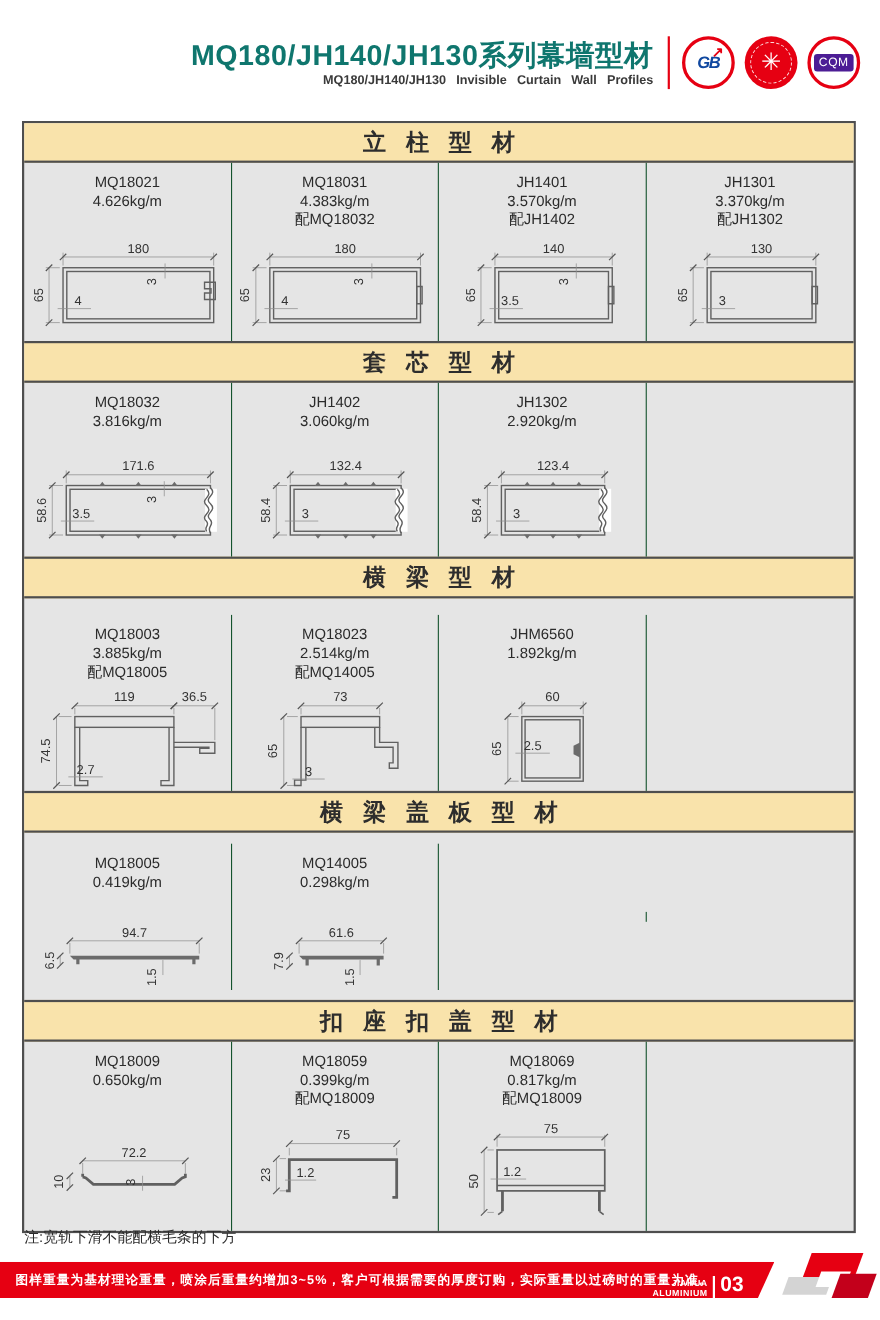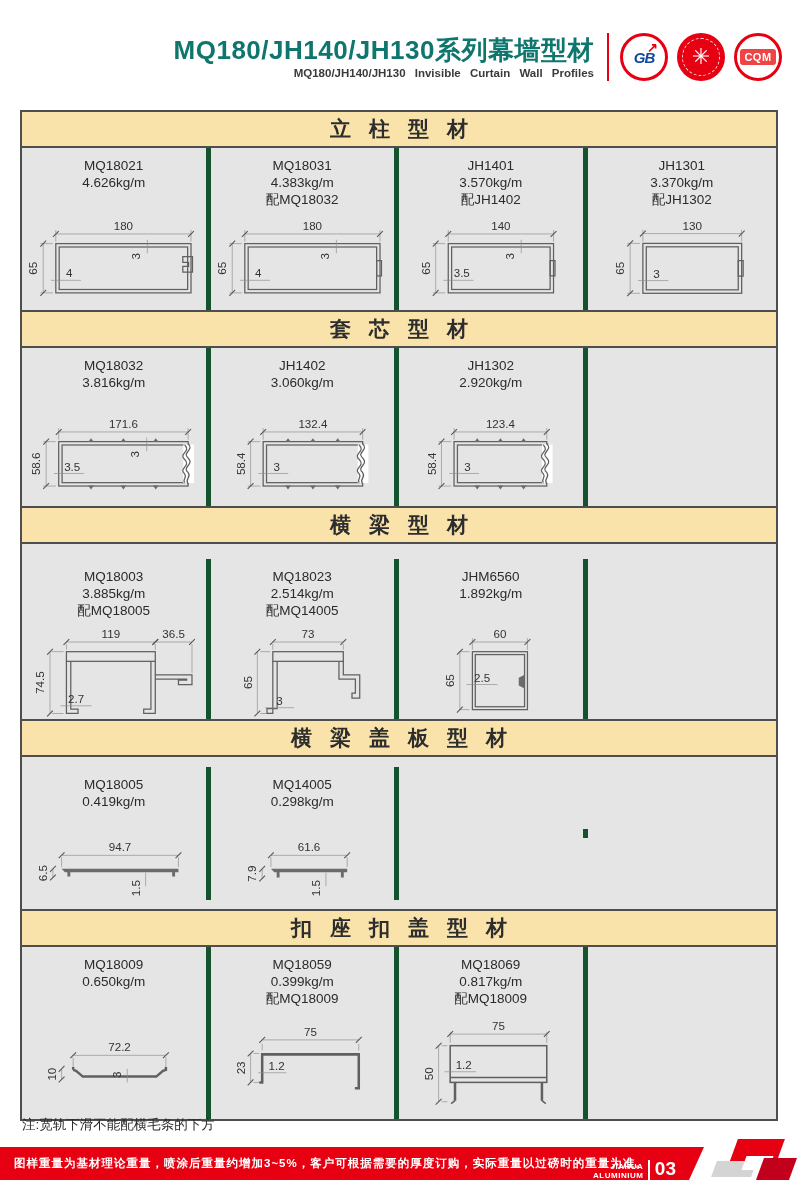--- a/index.html
+++ b/index.html
@@ -14,28 +14,28 @@
   .hdr-divider{width:2px;height:48px;background:#e60012;margin:0 11px 0 13px;}
   .logos{display:flex;gap:9px;margin-right:18px;align-items:center;}
   .logo{width:48px;height:48px;border-radius:50%;position:relative;box-sizing:border-box;flex:0 0 auto;}
   .logo.gb{background:#fff;border:3px solid #e60012;display:flex;align-items:center;justify-content:center;}
   .gb-txt{color:#1048a0;font-weight:bold;font-style:italic;font-size:15px;letter-spacing:-1px;}
   .gb-swoosh{position:absolute;top:4px;right:7px;color:#e60012;font-size:13px;font-weight:bold;}
   .logo.seal{background:#e60012;display:flex;align-items:center;justify-content:center;}
   .seal-ring{position:absolute;inset:5px;border:1px dashed rgba(255,255,255,.85);border-radius:50%;}
   .seal-star{color:#fff;font-size:22px;line-height:1;}
   .logo.cqm{background:#fff;border:3px solid #e60012;display:flex;align-items:center;justify-content:center;}
-  .cqm-box{background:#ef4444;color:#fff;font-weight:bold;font-size:11px;padding:2px 4px;border-radius:3px;letter-spacing:.5px;}
+  .cqm-box{background:#4c1d95;color:#fff;font-weight:normal;font-size:11px;padding:2px 4px;border-radius:3px;letter-spacing:.5px;}
 
   
   .table{position:absolute;left:20px;top:110px;width:758px;border:2px solid #4e4e4e;box-sizing:border-box;background:#e5e5e5;}
   .sec-head{background:#f9e3ab;border-top:2px solid #4e4e4e;border-bottom:2px solid #4e4e4e;height:34px;display:flex;align-items:center;justify-content:center;font-size:21px;font-weight:bold;color:#2d2d2d;letter-spacing:18px;text-indent:18px;}
   .table .sec-head:first-child{border-top:none;}
   .sec-body{display:flex;box-sizing:border-box;}
-  .cell{width:25%;box-sizing:border-box;border-right:5px solid #14532d;display:flex;flex-direction:column;align-items:center;padding-top:9px;}
+  .cell{width:25%;box-sizing:border-box;border-right:1px solid #14532d;display:flex;flex-direction:column;align-items:center;padding-top:9px;}
   .cell:last-child{border-right:none;}
   .label{text-align:center;font-size:13.5px;color:#2b2b2b;line-height:17px;min-height:54px;}
   .draw{flex:1;min-height:0;width:100%;display:flex;align-items:center;justify-content:center;}
   .dsvg{display:block;}
 
   
   .dl{stroke:#8f8f8f;stroke-width:0.7;fill:none;}
   .dt{stroke:#555;stroke-width:1.1;fill:none;}
   .dtx{font-family:"Liberation Sans",sans-serif;font-size:12px;fill:#333;}
   .prof{stroke:#606060;stroke-width:1.3;fill:none;stroke-linejoin:miter;}

